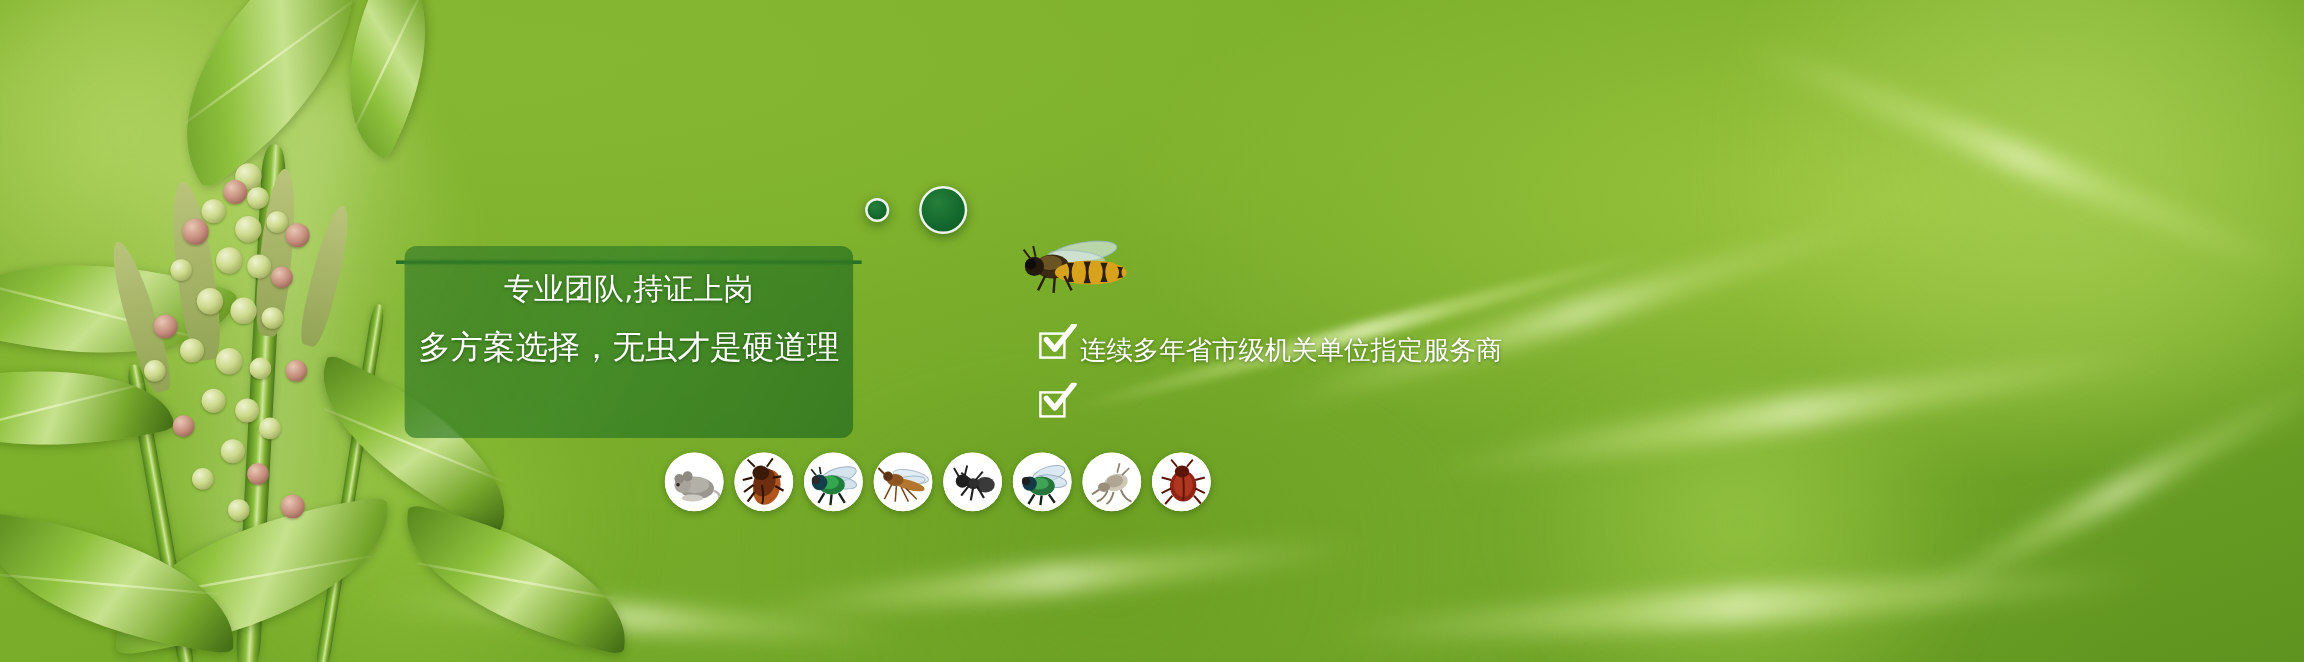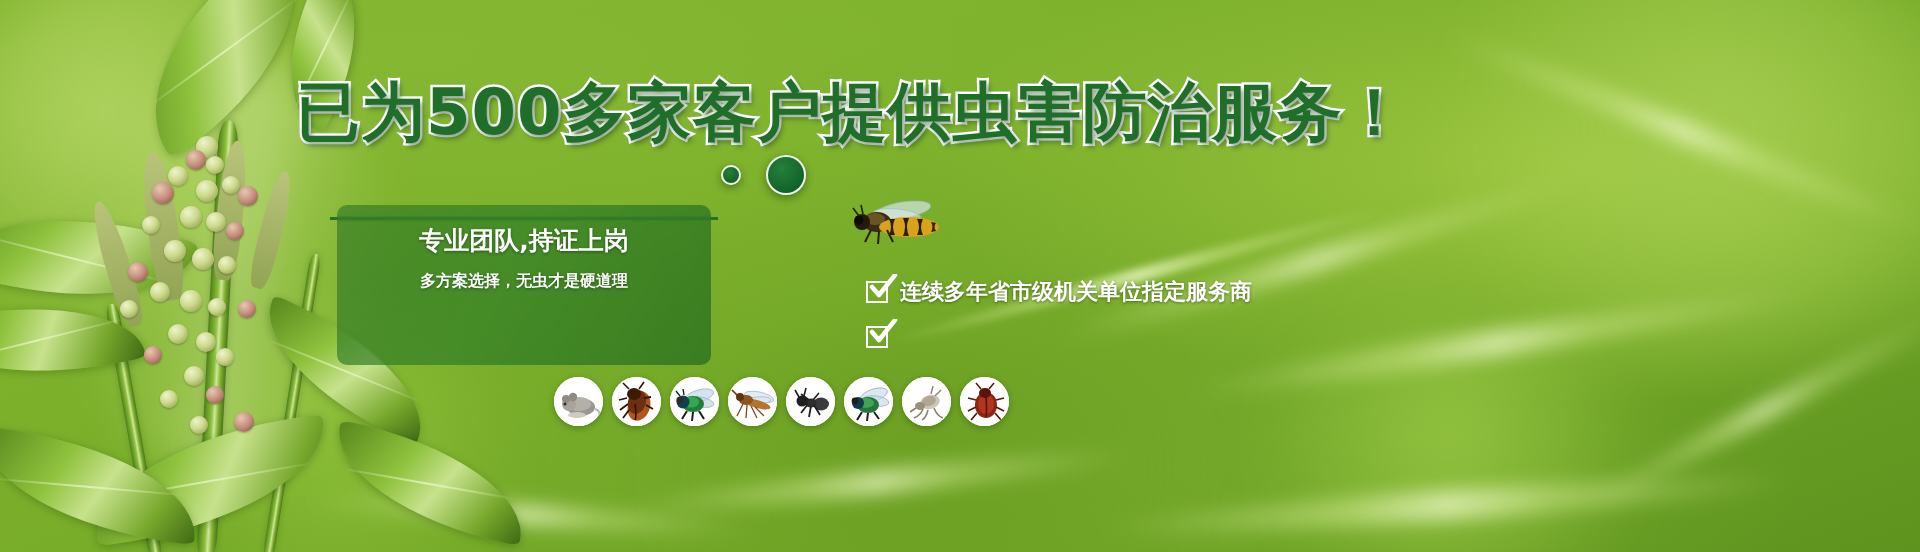--- a/index.html
+++ b/index.html
@@ -119,36 +119,36 @@
     width:374px; height:160px;
     border-radius:10px 10px 10px 10px;
     background:linear-gradient(120deg, rgba(46,118,36,.62) 0%, rgba(49,126,38,.72) 45%, rgba(42,112,32,.78) 100%);
     backdrop-filter:blur(1px);
   }
   .feature-line{
     position:absolute;
     width:100%;
     text-align:center;
     color:#ffffff;
-    font-weight:bold;
+    font-weight:normal;
     white-space:nowrap;
     text-shadow:0 1px 3px rgba(10,40,5,.55);
     font-family:"DejaVu Sans","Liberation Sans",sans-serif;
   }
   .fl1{ top:19px; font-size:25px; letter-spacing:0px; }
-  .fl2{ top:66px; font-size:16px; letter-spacing:0px; }
+  .fl2{ top:66px; font-size:27px; letter-spacing:0px; }
   .fl3{ top:113px; font-size:25px; letter-spacing:0px; }
 
   
   .check-item{
     position:absolute;
-    display:flex; align-items:center; gap:12px;
+    display:flex; gap:12px;
     color:#ffffff;
     font-size:22px;
-    font-weight:bold;
+    font-weight:normal;
     white-space:nowrap;
     text-shadow:0 1px 3px rgba(10,40,5,.5);
     font-family:"DejaVu Sans","Liberation Sans",sans-serif;
   }
   .ci1{ left:866px; top:277px; }
   .ci2{ left:866px; top:326px; }
   .cbox{ width:22px; height:22px; position:relative; flex:0 0 22px; }
   .cbox .sq{
     position:absolute; inset:0;
     border:2px solid #ffffff;
@@ -249,23 +249,20 @@
     <div class="bud pink" style="left:206px; top:386px; width:18px; height:18px;"></div>
     <div class="bud" style="left:160px; top:390px; width:18px; height:18px;"></div>
     <div class="bud pink" style="left:234px; top:412px; width:20px; height:20px;"></div>
     <div class="bud" style="left:190px; top:416px; width:18px; height:18px;"></div>
   </div>
 
   <div class="deco-line"></div>
   <div class="dot dot-sm"></div>
   <div class="dot dot-lg"></div>
 
-  <div class="headline">
-    <span class="grad">已为500多家客户提供虫害防治服务！</span>
-  </div>
 
   <div class="feature-box">
     <div class="feature-line fl1">专业团队,持证上岗</div>
     <div class="feature-line fl2">多方案选择，无虫才是硬道理</div>
   </div>
 
   <div class="hoverfly">
     <svg width="120" height="60" viewBox="0 0 120 60">
 
       <ellipse cx="58" cy="14" rx="28" ry="8" fill="rgba(225,238,248,.62)" stroke="rgba(150,180,200,.7)" stroke-width="1" transform="rotate(-9 58 14)"></ellipse>

